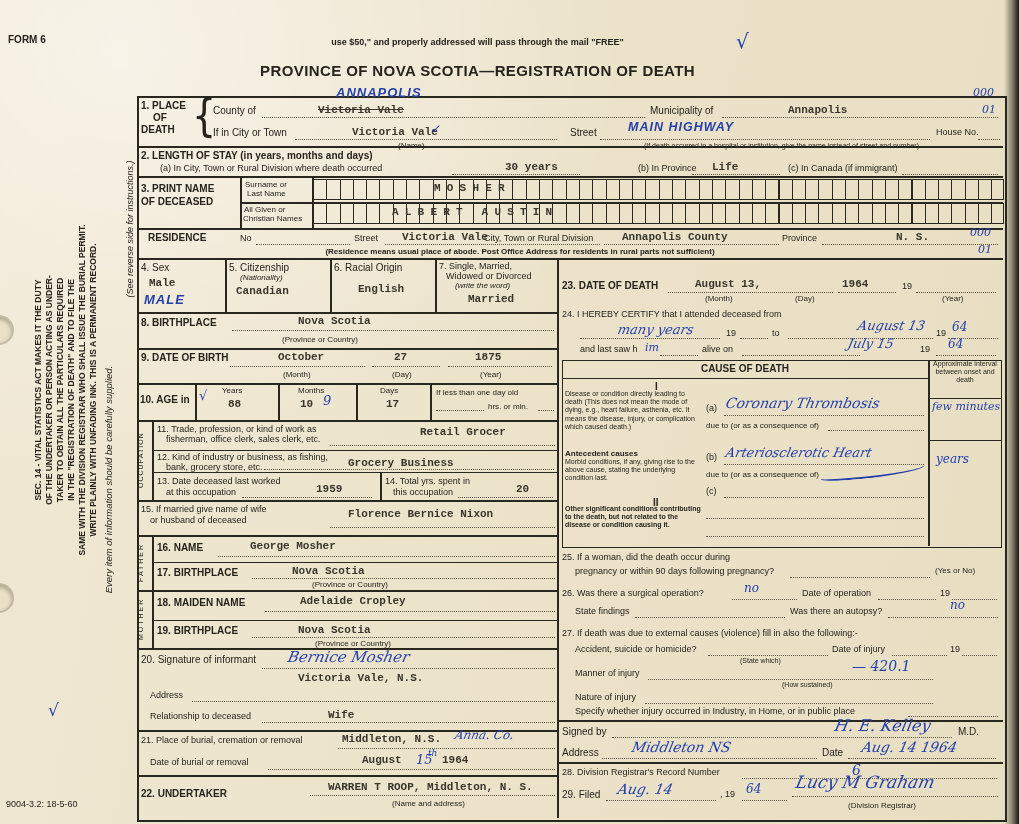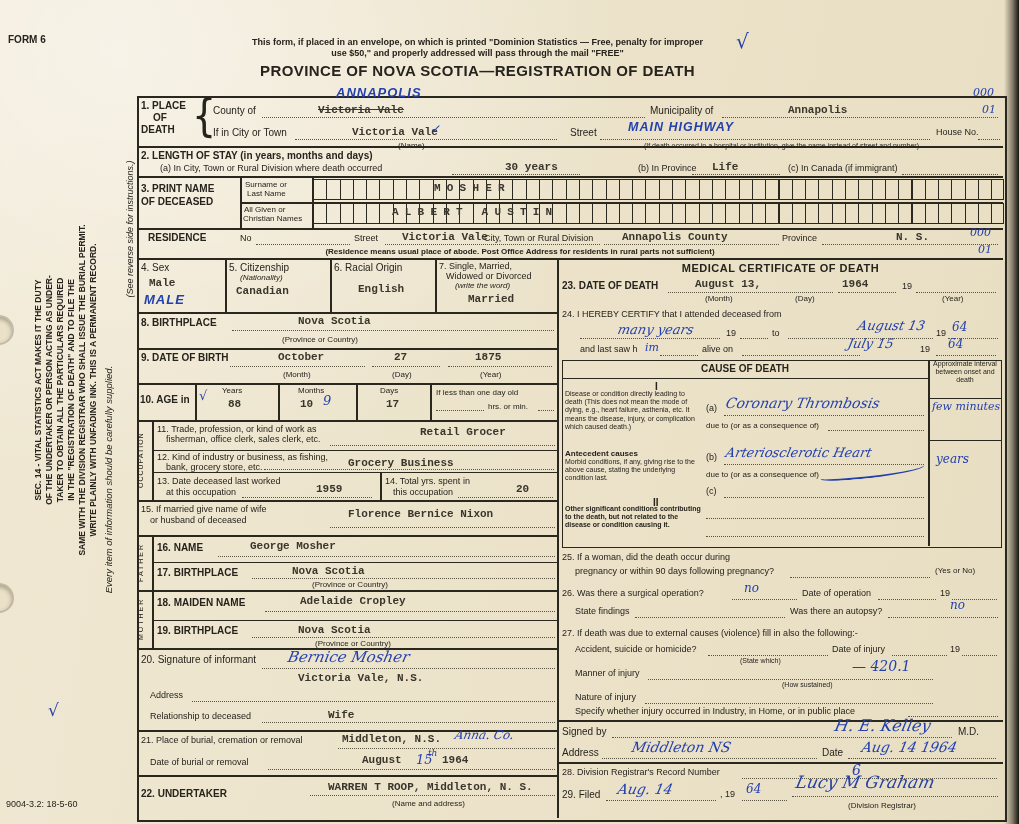--- a/index.html
+++ b/index.html
@@ -36,21 +36,20 @@
 <body>
 
 <div id="paper">
 
   <div class="edge"></div>
   <div class="hole" style="left:-14px;top:317px"></div>
   <div class="hole" style="left:-14px;top:585px"></div>
 
   <div class="a p b s10" style="left:8px;top:34px">FORM 6</div>
   <div class="a p b c" style="left:185px;top:37px;width:585px;font-size:9px;line-height:10.5px">
-    <div>This form, if placed in an envelope, on which is printed "Dominion Statistics — Free, penalty for improper</div>
     <div>use $50," and properly addressed will pass through the mail "FREE"</div>
   </div>
   <div class="a p b c" style="left:185px;top:62px;width:585px;font-size:15px;letter-spacing:.4px">PROVINCE OF NOVA SCOTIA—REGISTRATION OF DEATH</div>
   <div class="a h" style="left:736px;top:29px;font-size:20px">√</div>
   <div class="a h s11" style="left:973px;top:86px">000</div>
   <div class="a h s11" style="left:982px;top:103px">01</div>
 
   <div class="a p b c rot" style="left:-177px;top:357px;width:486px;font-size:8.5px;line-height:11px">
     <div>SEC. 14 - VITAL STATISTICS ACT MAKES IT THE DUTY</div>
     <div>OF THE UNDERTAKER OR PERSON ACTING AS UNDER-</div>
@@ -268,21 +267,20 @@
   <div class="a t s12" style="left:362px;top:754px">August</div>
   <div class="a h" style="left:416px;top:752px;font-size:13px">15</div>
   <div class="a h s9" style="left:428px;top:748px">th</div>
   <div class="a t s12" style="left:442px;top:754px">1964</div>
 
   <div class="a p b s10" style="left:141px;top:788px">22. UNDERTAKER</div>
   <div class="dot" style="left:310px;top:795px;width:245px"></div>
   <div class="a t" style="left:328px;top:781px">WARREN T ROOP, Middleton, N. S.</div>
   <div class="a p s8" style="left:392px;top:799px">(Name and address)</div>
 
-  <div class="a p b c s11" style="left:557px;top:262px;width:447px;letter-spacing:.5px">MEDICAL CERTIFICATE OF DEATH</div>
   <div class="a p b s10" style="left:562px;top:280px">23. DATE OF DEATH</div>
   <div class="dot" style="left:668px;top:292px;width:165px"></div>
   <div class="a t s12" style="left:695px;top:278px">August 13,</div>
   <div class="dot" style="left:838px;top:292px;width:58px"></div>
   <div class="a t s12" style="left:842px;top:278px">1964</div>
   <div class="a p s8" style="left:705px;top:294px">(Month)</div>
   <div class="a p s8" style="left:795px;top:294px">(Day)</div>
   <div class="a p s9" style="left:902px;top:281px">19</div>
   <div class="dot" style="left:916px;top:292px;width:80px"></div>
   <div class="a p s8" style="left:942px;top:294px">(Year)</div>

